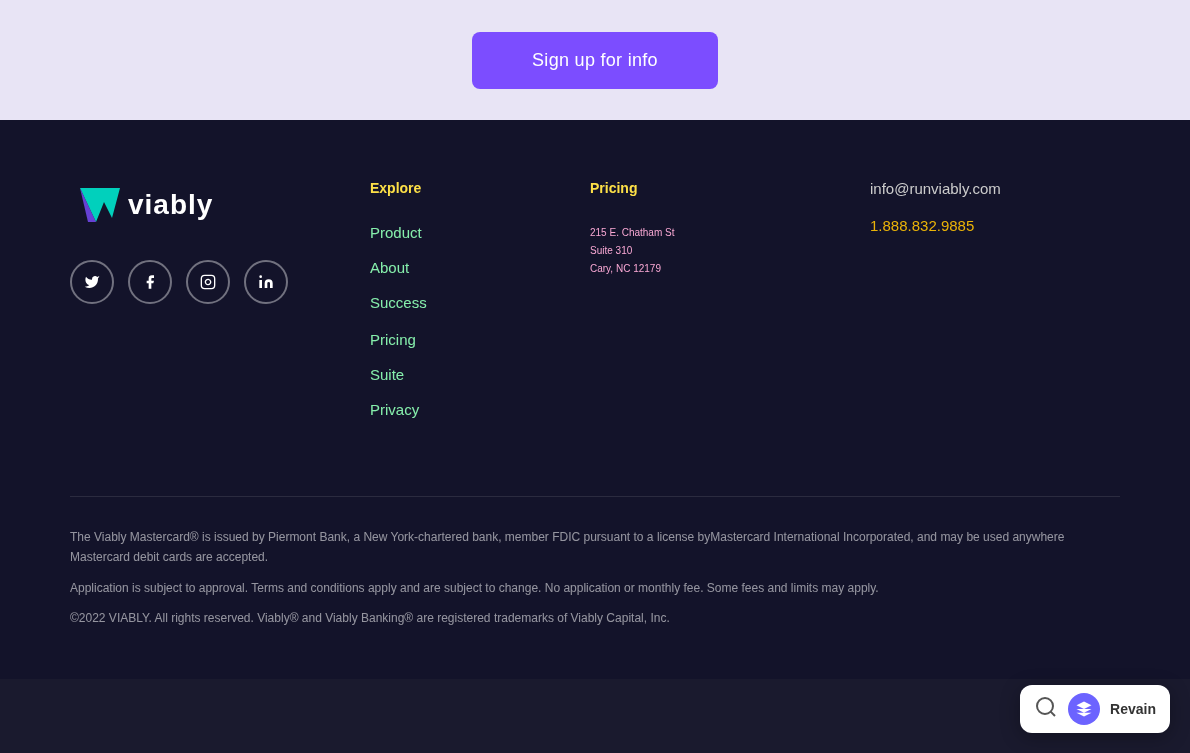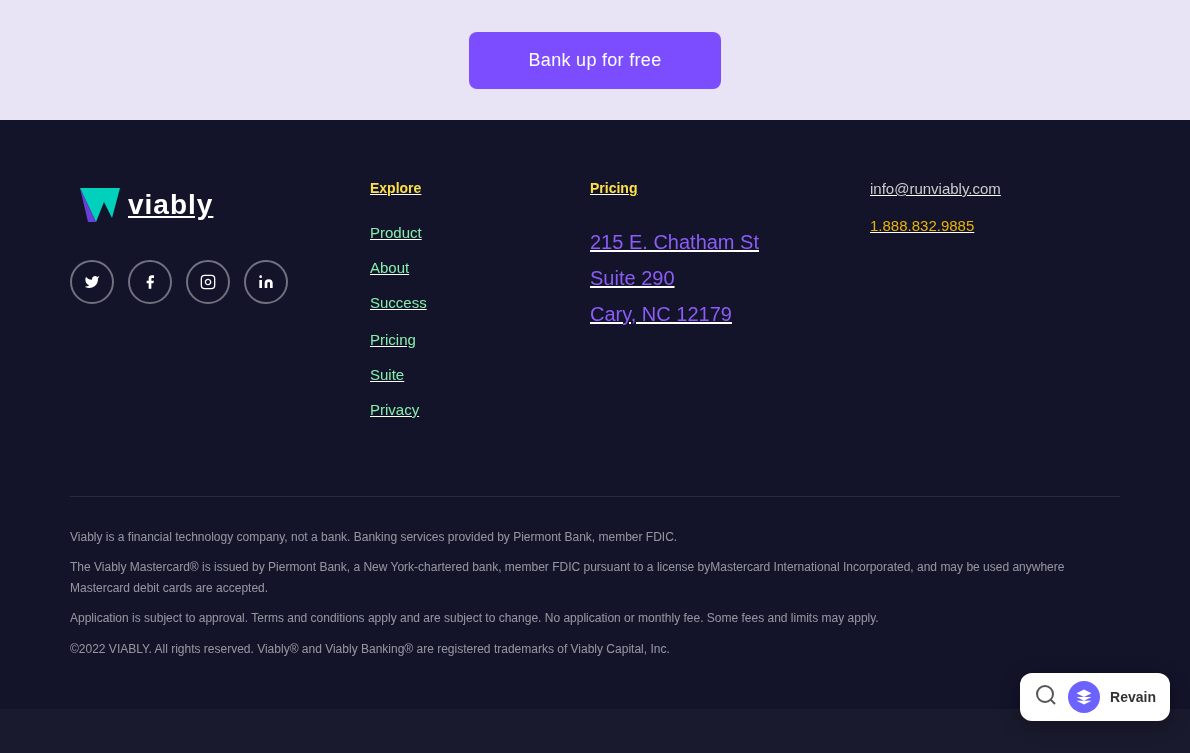--- a/index.html
+++ b/index.html
@@ -29,21 +29,20 @@
     .footer {
       background: #13132a;
       color: #fff;
       padding: 60px 70px 40px;
     }
 
     .footer-top {
       display: flex;
       gap: 0;
       margin-bottom: 60px;
-      text-decoration: underline;
     }
 
     .footer-brand {
       flex: 0 0 300px;
     }
 
     .logo-container {
       display: flex;
       align-items: center;
       margin-bottom: 30px;
@@ -103,22 +102,22 @@
     .footer-link {
       display: block;
       color: #86efac;
       text-decoration: none;
       font-size: 15px;
       margin-bottom: 18px;
       cursor: pointer;
     }
 
     .office-line {
-      color: #8b5cf6;
-      font-size: 20px;
+      color: #f9a8d4;
+      font-size: 10px;
       line-height: 1.8;
     }
 
     .contact-email {
       color: #ccc;
       font-size: 15px;
       margin-bottom: 20px;
       display: block;
       text-decoration: none;
     }
@@ -140,21 +139,21 @@
       line-height: 1.7;
       max-width: 1060px;
     }
 
     .footer-legal p {
       margin-bottom: 10px;
     }
 
     .revain-widget {
       position: fixed;
-      bottom: 32px;
+      bottom: 20px;
       right: 20px;
       background: #fff;
       border-radius: 12px;
       padding: 8px 14px;
       display: flex;
       align-items: center;
       gap: 10px;
       box-shadow: 0 4px 20px rgba(0,0,0,0.3);
       cursor: pointer;
       z-index: 1000;
@@ -183,21 +182,21 @@
       color: #333;
     }
 
     .explore-group-1 { margin-bottom: 20px; }
     .explore-group-2 { margin-bottom: 4px; }
   </style>
 </head>
 <body>
 
 <div class="hero-section">
-  <button class="signup-btn">Bank up for free</button>
+  <button class="signup-btn">Sign up for info</button>
 </div>
 
 <footer class="footer">
   <div class="footer-top">
 
     <div class="footer-brand">
       <div class="logo-container">
         <svg class="logo-icon" viewBox="0 0 50 50" fill="none" xmlns="http://www.w3.org/2000/svg">
           <polygon points="10,8 26,42 34,22 42,38 50,8" fill="#00e5cc" opacity="0.9"></polygon>
           <polygon points="10,8 26,42 18,42" fill="#7c4dff" opacity="0.8"></polygon>
@@ -243,36 +242,35 @@
         <a class="footer-link" href="#">Pricing</a>
         <a class="footer-link" href="#">Suite</a>
         <a class="footer-link" href="#">Privacy</a>
       </div>
     </div>
 
     <div class="footer-office">
       <div class="footer-col-title">Pricing</div>
       <div class="office-line">
         <div>215 E. Chatham St</div>
-        <div>Suite 290</div>
+        <div>Suite 310</div>
         <div>Cary, NC 12179</div>
       </div>
     </div>
 
     <div class="footer-contact">
       <a class="contact-email" href="#">info@runviably.com</a>
       <div class="contact-phone">1.888.832.9885</div>
     </div>
 
   </div>
 
   <hr class="footer-divider">
 
   <div class="footer-legal">
-    <p>Viably is a financial technology company, not a bank. Banking services provided by Piermont Bank, member FDIC.</p>
     <p>The Viably Mastercard® is issued by Piermont Bank, a New York-chartered bank, member FDIC pursuant to a license byMastercard International Incorporated, and may be used anywhere Mastercard debit cards are accepted.</p>
     <p>Application is subject to approval. Terms and conditions apply and are subject to change. No application or monthly fee. Some fees and limits may apply.</p>
     <p>©2022 VIABLY. All rights reserved. Viably® and Viably Banking® are registered trademarks of Viably Capital, Inc.</p>
   </div>
 </footer>
 
 <div class="revain-widget">
   <span class="revain-search">
     <svg width="24" height="24" viewBox="0 0 24 24" fill="none" stroke="#555" stroke-width="2">
         <circle cx="11" cy="11" r="8"></circle>

